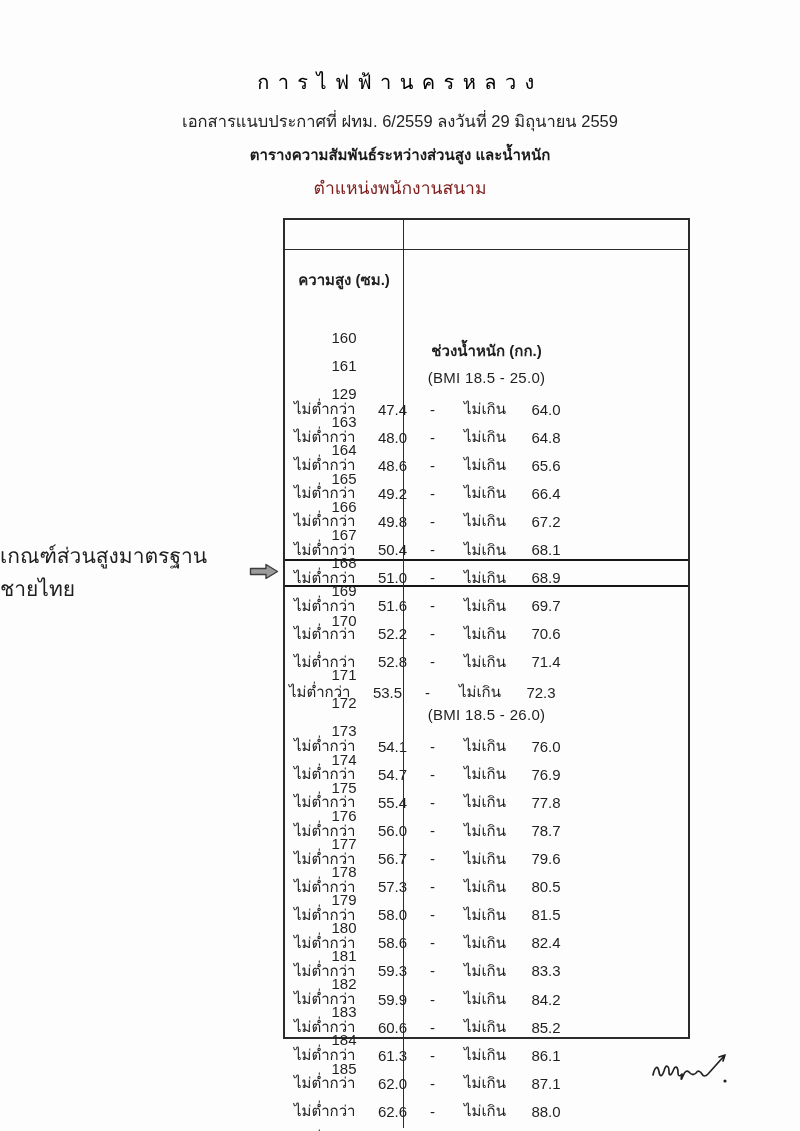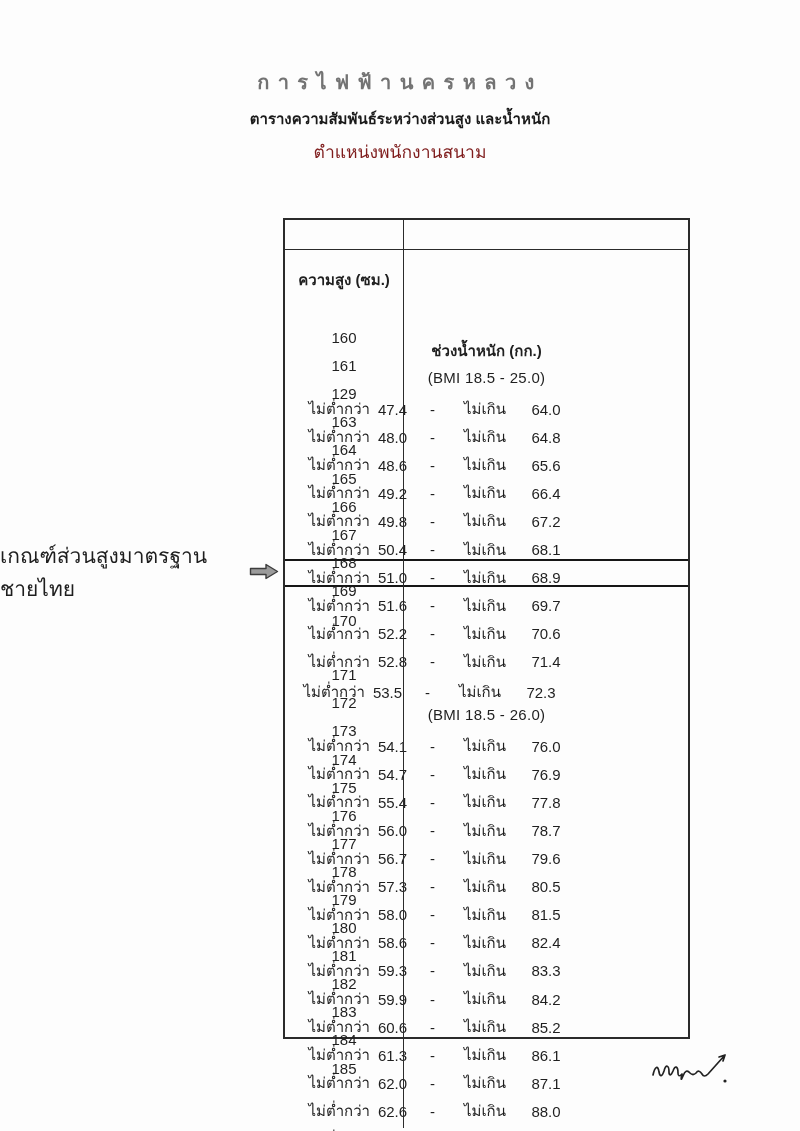--- a/index.html
+++ b/index.html
@@ -8,21 +8,21 @@
     width: 800px;
     height: 1131px;
     background: #fdfdfd;
     font-family: "Liberation Sans", "DejaVu Sans", sans-serif;
     color: #1f1f1f;
     overflow: hidden;
   }
 
   
   .doc-header { position: absolute; top: 66px; left: 0; width: 800px; text-align: center; }
-  .org-title   { font-size: 20px; letter-spacing: 0.42em; color: #737373; font-weight: bold; }
+  .org-title   { font-size: 20px; letter-spacing: 0.42em; color: #000000; }
   .doc-ref     { font-size: 16.5px; margin-top: 10px; color: #242424; }
   .doc-title   { font-size: 15px; font-weight: 700; margin-top: 9px; color: #1a1a1a; }
   .doc-subtitle{ font-size: 17.5px; font-weight: 400; margin-top: 7px; color: #7f1d1d; }
 
   
   .relation-table {
     position: absolute;
     left: 283px; top: 218px; width: 407px;
     border: 2px solid #2b2b2b;
     box-sizing: border-box;
@@ -37,21 +37,21 @@
     box-sizing: border-box;
   }
   .cell-w { flex: 1; display: flex; align-items: center; box-sizing: border-box; }
   .header-row .cell-w, .bmi-row .cell-w { justify-content: center; }
   .data-row .cell-w {
     display: grid;
     grid-template-columns: 76px 45px 35px 70px 52px;
     padding-left: 9px;
     align-items: center;
   }
-  .w-min-label { text-align: right; }
+  .w-min-label { text-align: left; }
   .w-min, .w-dash, .w-max-label, .w-max { text-align: center; }
   .highlight { font-weight: 400; border-top: 2.6px solid #161616; border-bottom: 2.6px solid #161616; }
   .highlight .cell-w { padding-left: 4px; }
   .bmi-label { letter-spacing: 0.02em; }
 
   
   .annotation {
     position: absolute;
     left: 0; top: 557px; width: 281px; height: 29px;
     display: flex; align-items: center; justify-content: flex-end;
@@ -63,20 +63,21 @@
   
   .signature { position: absolute; left: 645px; top: 1035px; }
 </style>
 </head>
 <body>
 
 <div class="page">
 
   <div class="doc-header">
     <div class="org-title">การไฟฟ้านครหลวง</div>
+    <div class="doc-ref">เอกสารแนบประกาศที่ ฝทม. 6/2559 ลงวันที่ 29 มิถุนายน 2559</div>
     <div class="doc-title">ตารางความสัมพันธ์ระหว่างส่วนสูง และน้ำหนัก</div>
     <div class="doc-subtitle">ตำแหน่งพนักงานสนาม</div>
   </div>
 
   <div class="annotation">
     <span>เกณฑ์ส่วนสูงมาตรฐานชายไทย</span>
     <span class="arrow-icon">
       <svg width="30" height="17" viewBox="0 0 30 17">
         <path d="M1.5 5.5 h15.5 v-4 l11.5 7 -11.5 7 v-4 H1.5 z" fill="#9b9b9b" stroke="#3d3d3d" stroke-width="1.4" stroke-linejoin="round"></path>
       </svg>

